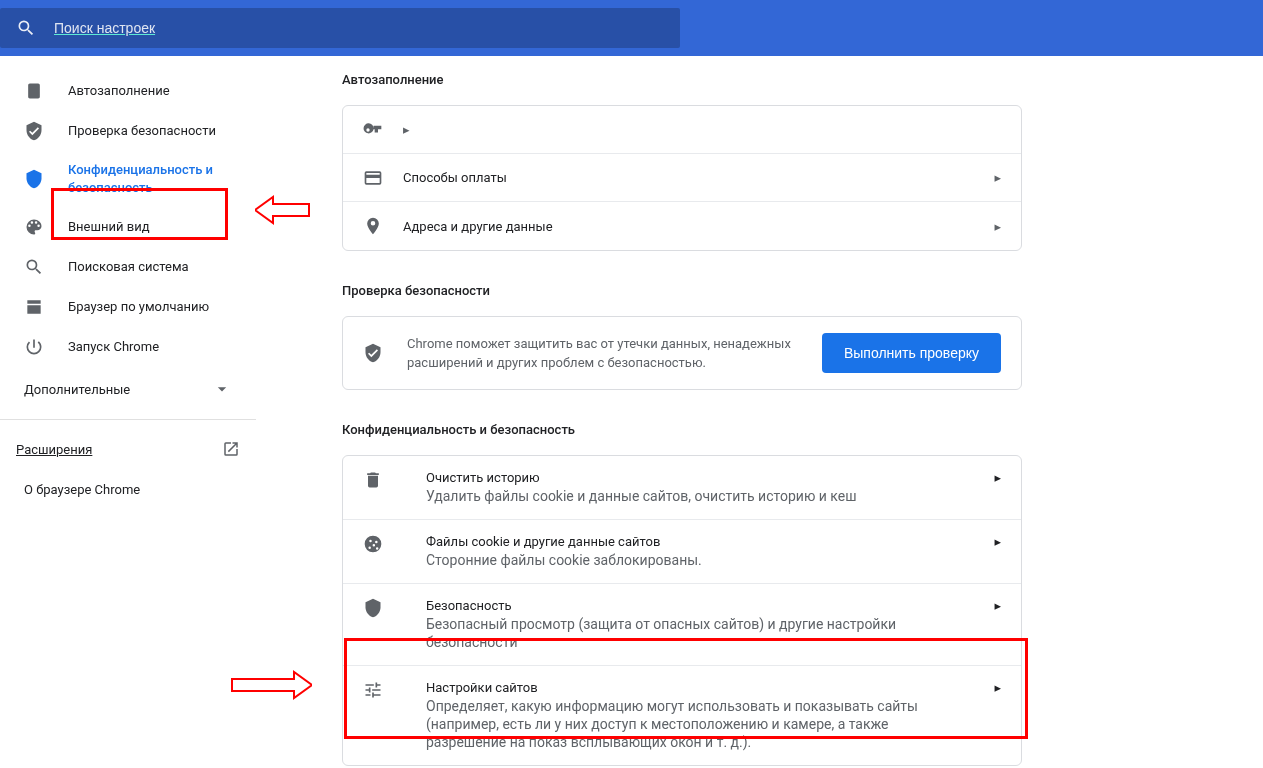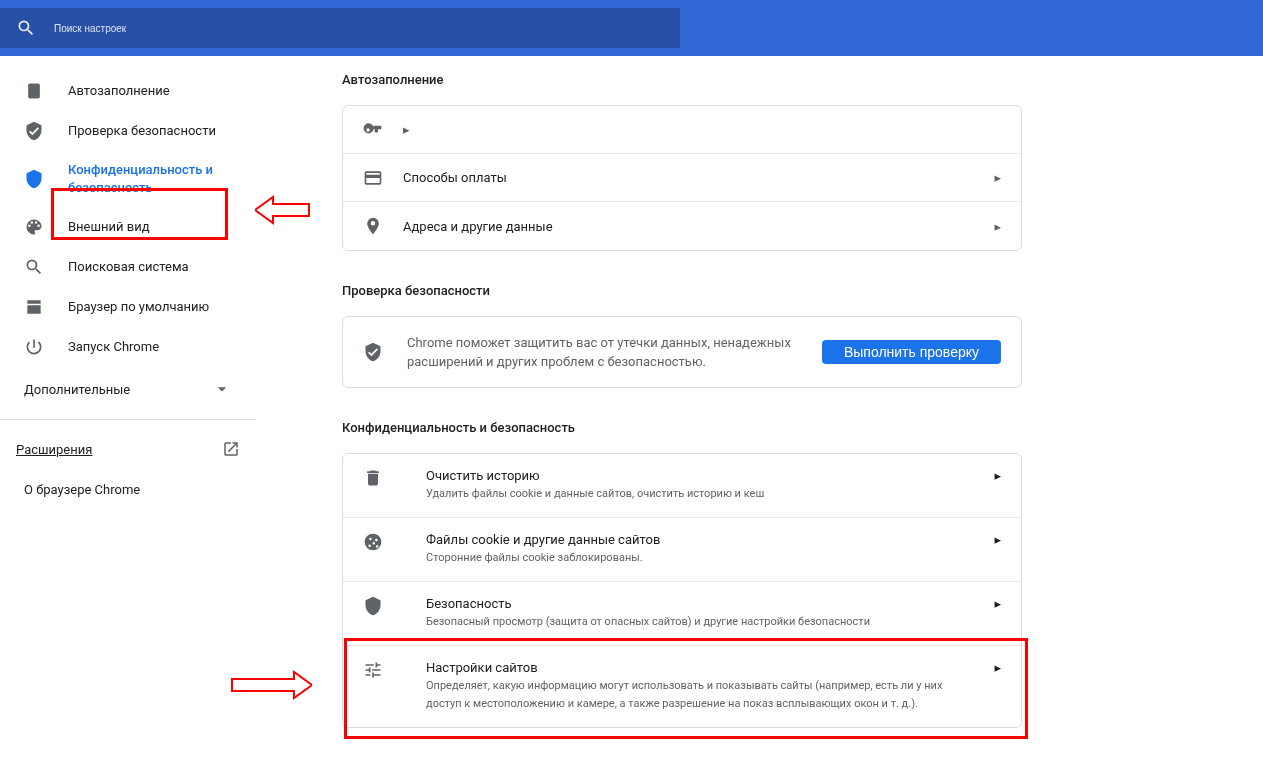--- a/index.html
+++ b/index.html
@@ -1,21 +1,21 @@
 <!DOCTYPE html>
 <html><head>
 <meta charset="utf-8">
 <style>
   * { box-sizing: border-box; margin: 0; padding: 0; }
   body { font-family: Roboto, "Segoe UI", Arial, sans-serif; background: #fff; color: #202124; font-size: 13px; width: 1263px; }
   .header { background: #3367d6; height: 56px; display: flex; align-items: center; }
   .header-title { color: #fff; font-size: 16px; padding-left: 24px; width: 340px; }
   .search-wrap { background: #2850a7; border-radius: 2px; height: 40px; width: 680px; display: flex; align-items: center; padding: 0 16px; }
   .search-wrap svg { fill: #fff; opacity: .9; width: 20px; height: 20px; margin-right: 18px; flex-shrink:0; }
-  .search-input { background: transparent; border: 0; outline: 0; color: #5eead4; font-size: 10px; width: 100%; }
+  .search-input { background: transparent; border: 0; outline: 0; color: #5eead4; font-size: 14px; width: 100%; text-decoration: underline; }
   .search-input::placeholder { color: rgba(255,255,255,.85); }
   .layout { display: flex; }
   .sidebar { width: 256px; padding-top: 15px; flex-shrink: 0; }
   .nav-item { display: flex; align-items: center; height: 40px; padding-left: 24px; cursor: pointer; color: #202124; }
   .nav-item.tall { height: 56px; }
   .nav-icon { width: 20px; height: 20px; margin-right: 24px; display: flex; align-items: center; justify-content: center; flex-shrink:0; }
   .nav-icon svg { fill: #5f6368; width: 20px; height: 20px; }
   .nav-label { font-size: 13px; line-height: 18px; }
   .nav-item.active .nav-label { color: #1a73e8; font-weight: 500; }
   .nav-item.active .nav-icon svg { fill: #1a73e8; }
@@ -29,24 +29,24 @@
   .card { border: 1px solid #dadce0; border-radius: 6px; background: #fff; overflow: hidden; }
   .row { display: flex; align-items: center; padding: 0 20px; min-height: 48px; border-bottom: 1px solid #e8eaed; cursor: pointer; }
   .row:last-child { border-bottom: 0; }
   .row-icon { width: 20px; height: 20px; margin-right: 20px; display:flex; align-items:center; justify-content:center; flex-shrink:0; }
   .row-icon svg { fill: #5f6368; width: 20px; height: 20px; }
   .row-text { flex: 1; font-size: 13px; }
   .row .arrow { color: #5f6368; }
   .row2 { display: flex; align-items: flex-start; padding: 14px 20px; border-bottom: 1px solid #e8eaed; cursor: pointer; gap: 23px; }
   .row2:last-child { border-bottom:0; }
   .row2 .row-text .title { font-size: 13px; color: #202124; margin-bottom: 2px; }
-  .row2 .row-text .sub { font-size: 11px; color: #5f6368; line-height: 18px; }
+  .row2 .row-text .sub { font-size: 14px; color: #5f6368; line-height: 18px; }
   .safety-card { border: 1px solid #dadce0; border-radius: 6px; background:#fff; display:flex; align-items:center; padding: 16px 20px; gap: 4px; }
   .safety-text { flex: 1; color:#5f6368; font-size:13px; line-height: 19px; }
-  .btn-primary { background:#1a73e8; color:#fff; border:0; border-radius:4px; padding: 0 22px; height: 24px; font-size:14px; cursor:pointer; }
+  .btn-primary { background:#1a73e8; color:#fff; border:0; border-radius:4px; padding: 0 22px; height: 40px; font-size:14px; cursor:pointer; }
   .gap { height: 32px; }
   .highlight-box { position:absolute; border: 3px solid #ff0000; pointer-events:none; }
   .arrow-left { position:absolute; pointer-events:none; }
 </style>
 </head>
 <body>
 
 <div class="header">
   <div class="search-wrap">
     <svg viewBox="0 0 24 24">

